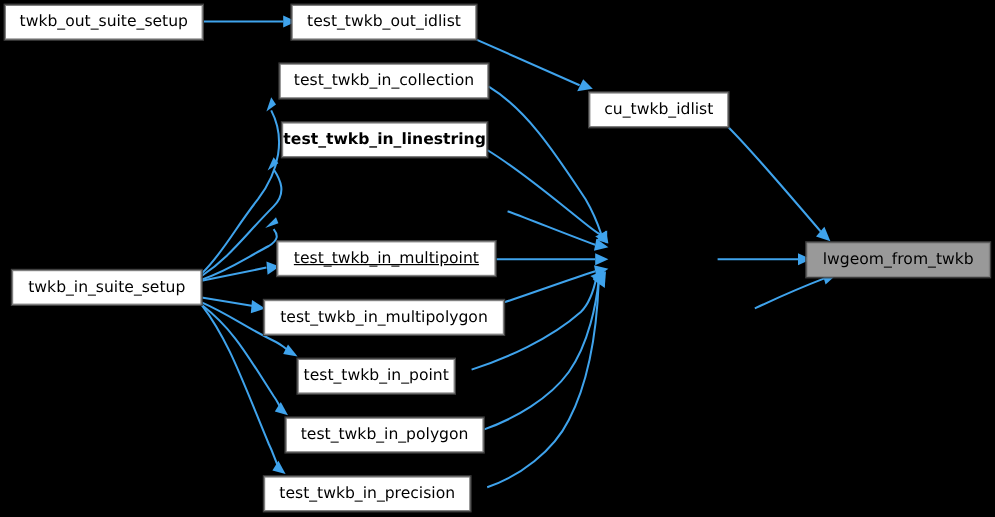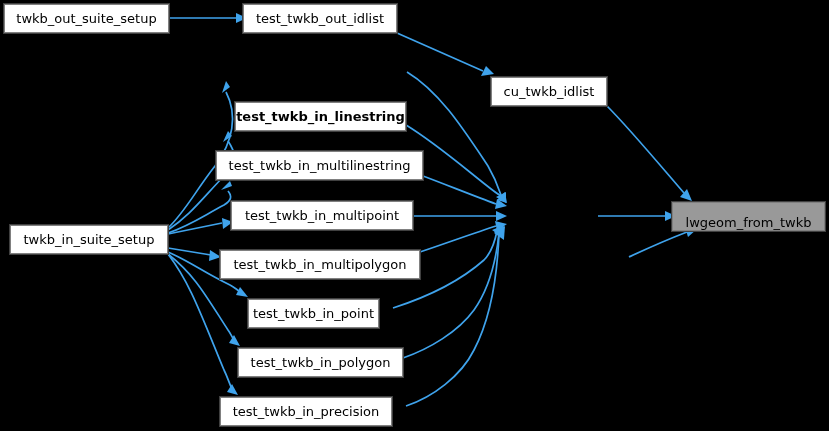--- a/index.html
+++ b/index.html
@@ -31,21 +31,20 @@
     justify-content: center;
     color: #000000;
     font-size: 13px;
     line-height: 1;
     letter-spacing: 0px;
     white-space: nowrap;
     cursor: pointer;
   }
   .node-box.highlight {
     background: #999999;
-    align-items: flex-end;
   }
   .node-label {
     display: block;
     pointer-events: none;
     padding-bottom: 1px;
   }
   svg.edges {
     position: absolute;
     left: 0; top: 0;
     width: 829px;
@@ -132,27 +131,27 @@
     <path class="edge-path" d="M629,257 C644,250 661,242 687,232"></path>
     <polygon class="edge-head" points="685,227 697,229 688,237"></polygon>
   </svg>
 
   <div class="node-box" style="left:4px;  top:4px;   width:165px; height:29px;">
       <span class="node-label">twkb_out_suite_setup</span>
     </div>
   <div class="node-box" style="left:243px;top:4px;   width:154px; height:29px;">
       <span class="node-label">test_twkb_out_idlist</span>
     </div>
+  <div class="node-box" style="left:233px;top:53px;  width:174px; height:29px;">
+      <span class="node-label">test_twkb_in_collection</span>
+    </div>
   <div class="node-box" style="left:235px;top:102px; width:171px; height:29px;font-weight:bold;">
       <span class="node-label">test_twkb_in_linestring</span>
     </div>
-  <div class="node-box" style="left:216px;top:151px; width:207px; height:29px;">
-      <span class="node-label">test_twkb_in_multilinestring</span>
-    </div>
-  <div class="node-box" style="left:231px;top:201px; width:182px; height:29px;">
+  <div class="node-box" style="left:231px;top:201px; width:182px; height:29px;text-decoration:underline;">
       <span class="node-label">test_twkb_in_multipoint</span>
     </div>
   <div class="node-box" style="left:220px;top:250px; width:200px; height:29px;">
       <span class="node-label">test_twkb_in_multipolygon</span>
     </div>
   <div class="node-box" style="left:248px;top:299px; width:131px; height:29px;">
       <span class="node-label">test_twkb_in_point</span>
     </div>
   <div class="node-box" style="left:238px;top:348px; width:165px; height:29px;">
       <span class="node-label">test_twkb_in_polygon</span>

